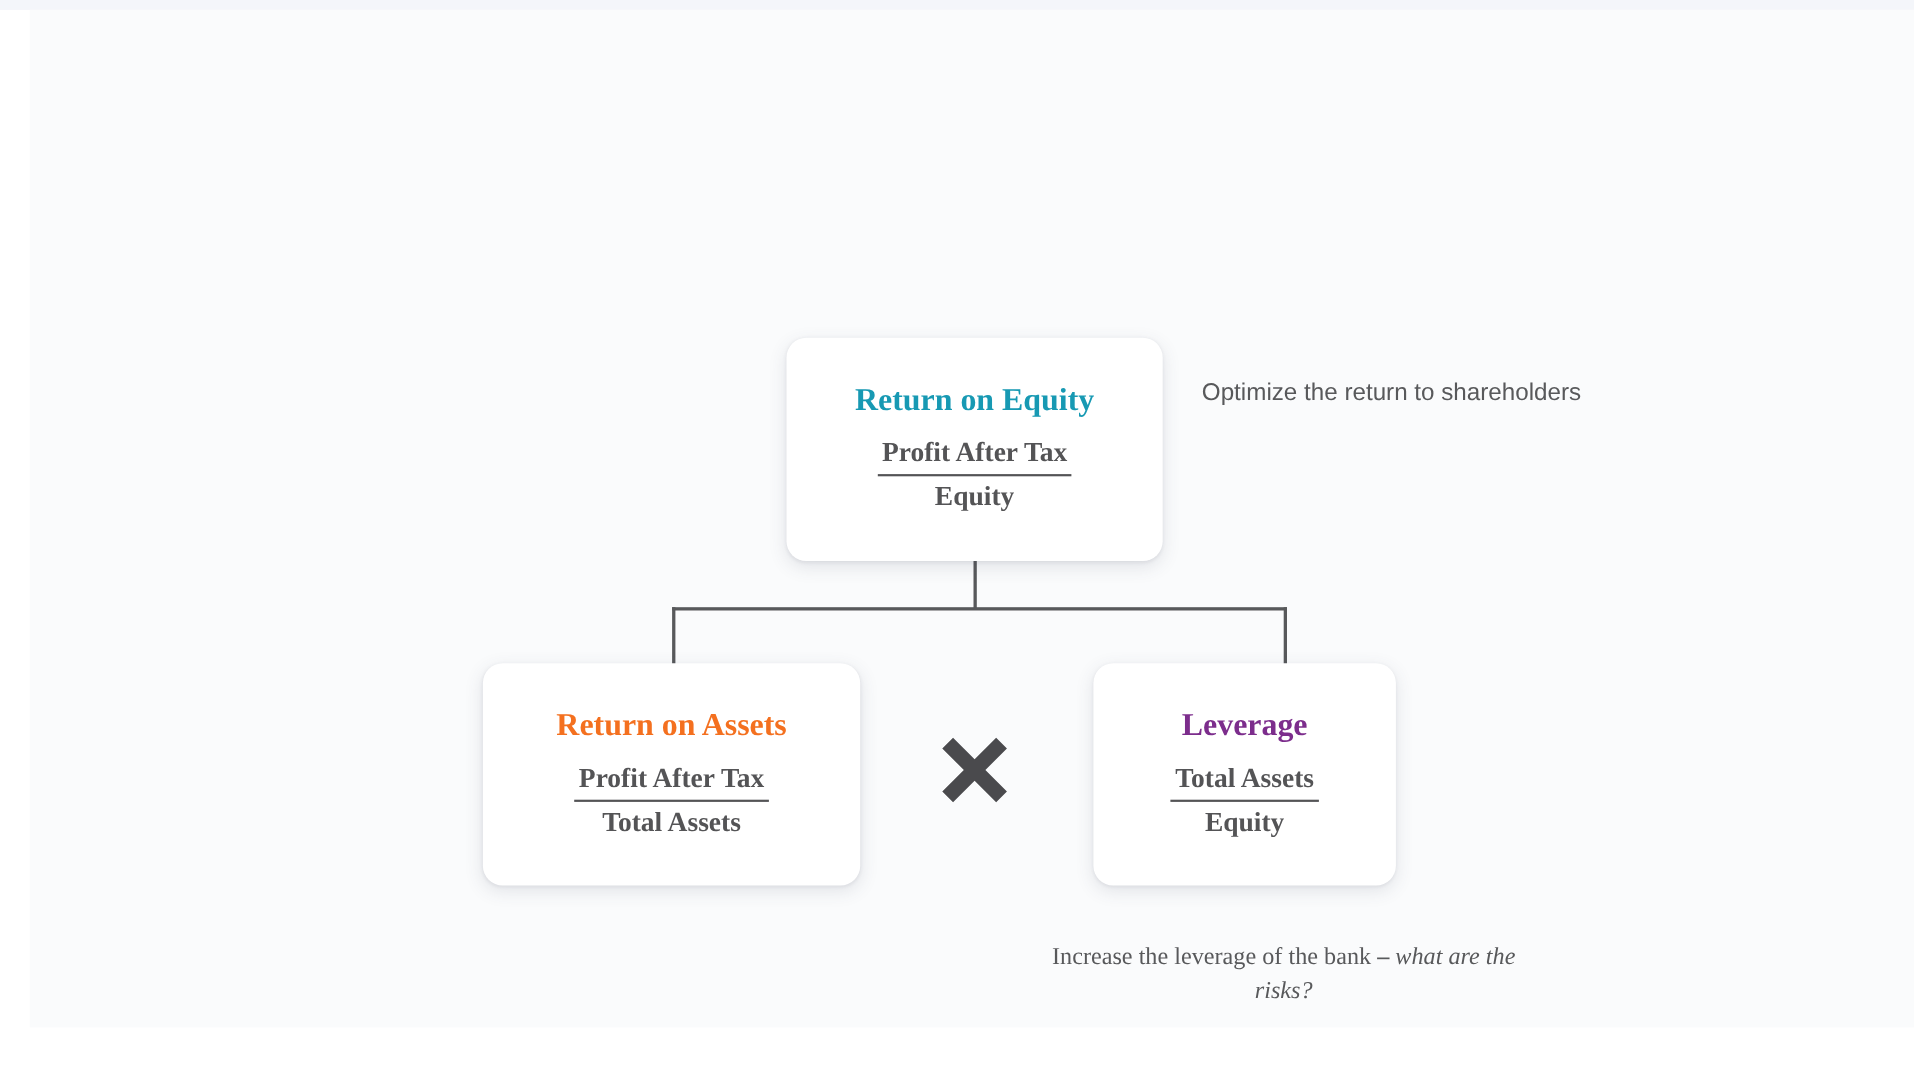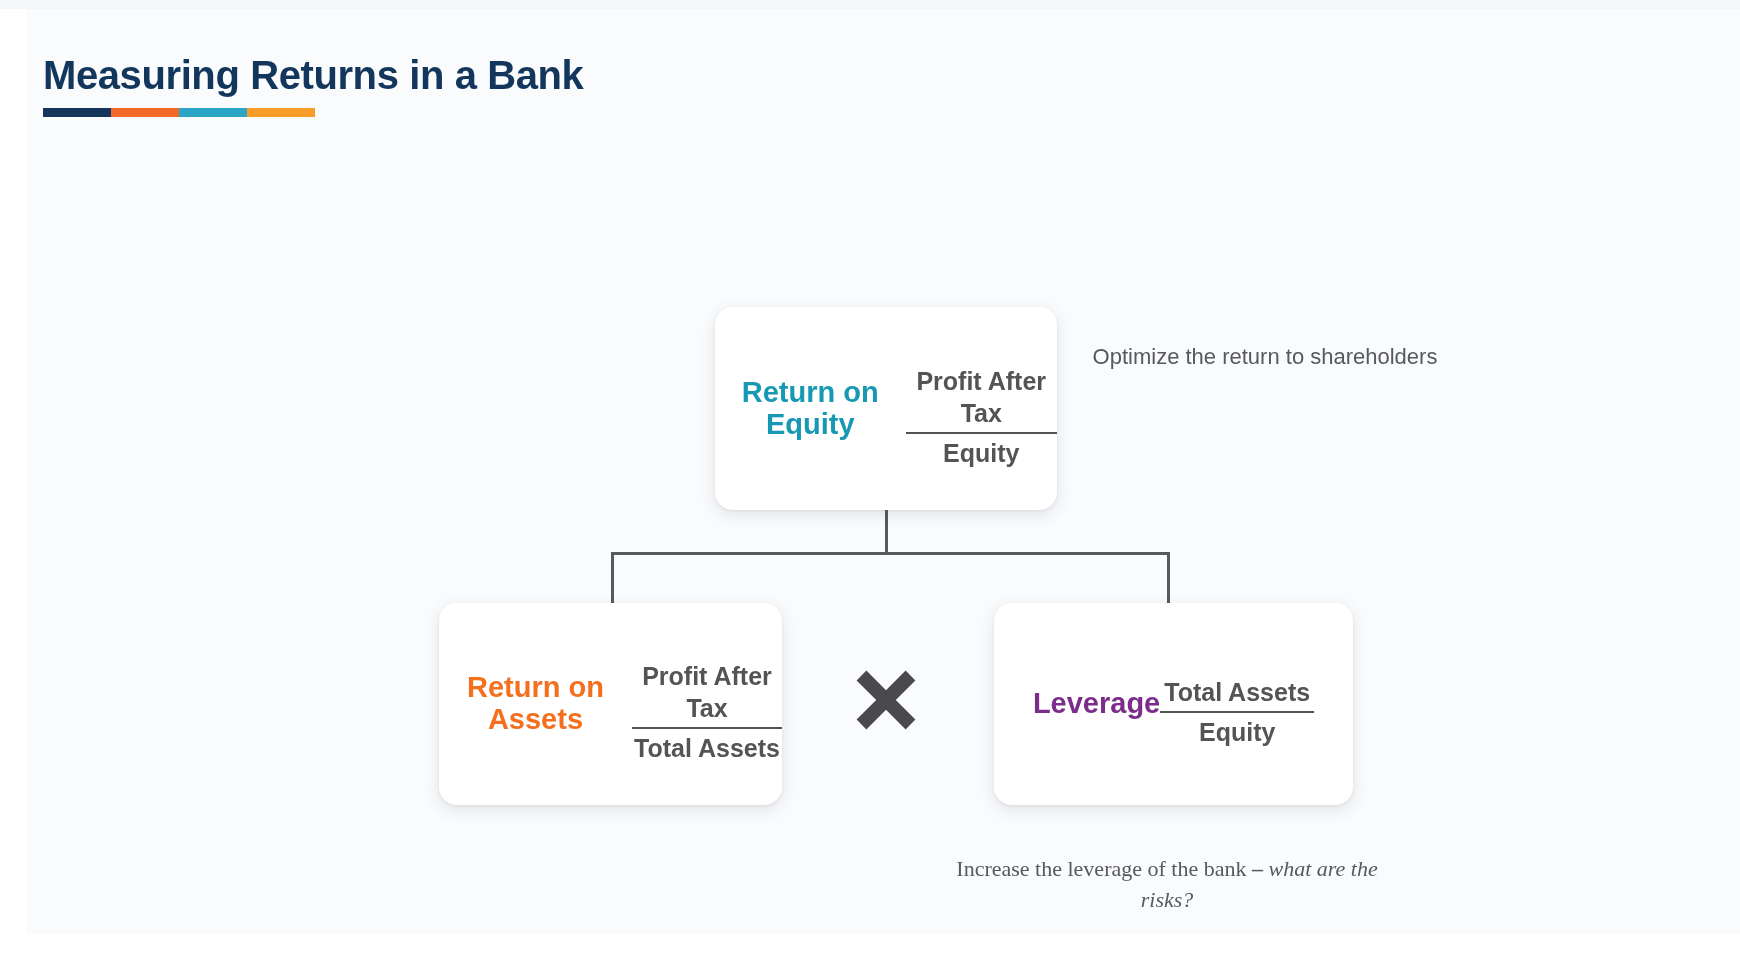--- a/index.html
+++ b/index.html
@@ -84,24 +84,25 @@
     height: 640px;
   }
 
   .node {
     position: absolute;
     background: #ffffff;
     border-radius: 18px;
     box-shadow: 0 5px 16px rgba(60,70,90,0.13), 0 1px 3px rgba(60,70,90,0.08);
     box-sizing: border-box;
     display: flex;
-    flex-direction: row;
+    flex-direction: column;
     align-items: center;
     justify-content: center;
     z-index: 3;
+    font-family: Liberation Serif, serif;
   }
   .node-title {
     font-size: 29px;
     font-weight: bold;
     line-height: 1.1;
     text-align: center;
   }
   .fraction {
     margin-top: 16px;
     text-align: center;
@@ -129,21 +130,21 @@
   }
   .node-roa {
     left: 412px;
     top: 306px;
     width: 343px;
     height: 202px;
   }
   .node-lev {
     left: 967px;
     top: 306px;
-    width: 359px;
+    width: 275px;
     height: 202px;
   }
 
   
   .connector { position: absolute; background: #58595b; z-index: 1; }
   .conn-stem   { left: 858px; top: 213px; width: 3px; height: 44px; }
   .conn-bar    { left: 584px; top: 255px; width: 559px; height: 3px; }
   .conn-drop-l { left: 584px; top: 255px; width: 3px; height: 53px; }
   .conn-drop-r { left: 1140px; top: 255px; width: 3px; height: 53px; }
 
@@ -175,29 +176,20 @@
 </style>
 </head>
 <body>
 
 <div class="slide-frame">
 
   <div class="top-strip"></div>
 
   <div class="slide-card">
 
-    <div class="title-block">
-      <div class="slide-title">Measuring Returns in a Bank</div>
-      <div class="title-rule">
-        <span class="rule-seg-0" style="background: rgb(22, 53, 92);"></span>
-        <span class="rule-seg-1" style="background: rgb(242, 105, 42);"></span>
-        <span class="rule-seg-2" style="background: rgb(43, 166, 198);"></span>
-        <span class="rule-seg-3" style="background: rgb(249, 157, 42);"></span>
-      </div>
-    </div>
 
 
     <div class="diagram">
 
       <div class="connector conn-stem" style="background: rgb(88, 89, 91);"></div>
       <div class="connector conn-bar" style="background: rgb(88, 89, 91);"></div>
       <div class="connector conn-drop-l" style="background: rgb(88, 89, 91);"></div>
       <div class="connector conn-drop-r" style="background: rgb(88, 89, 91);"></div>
 
       <div class="node node-roe">

